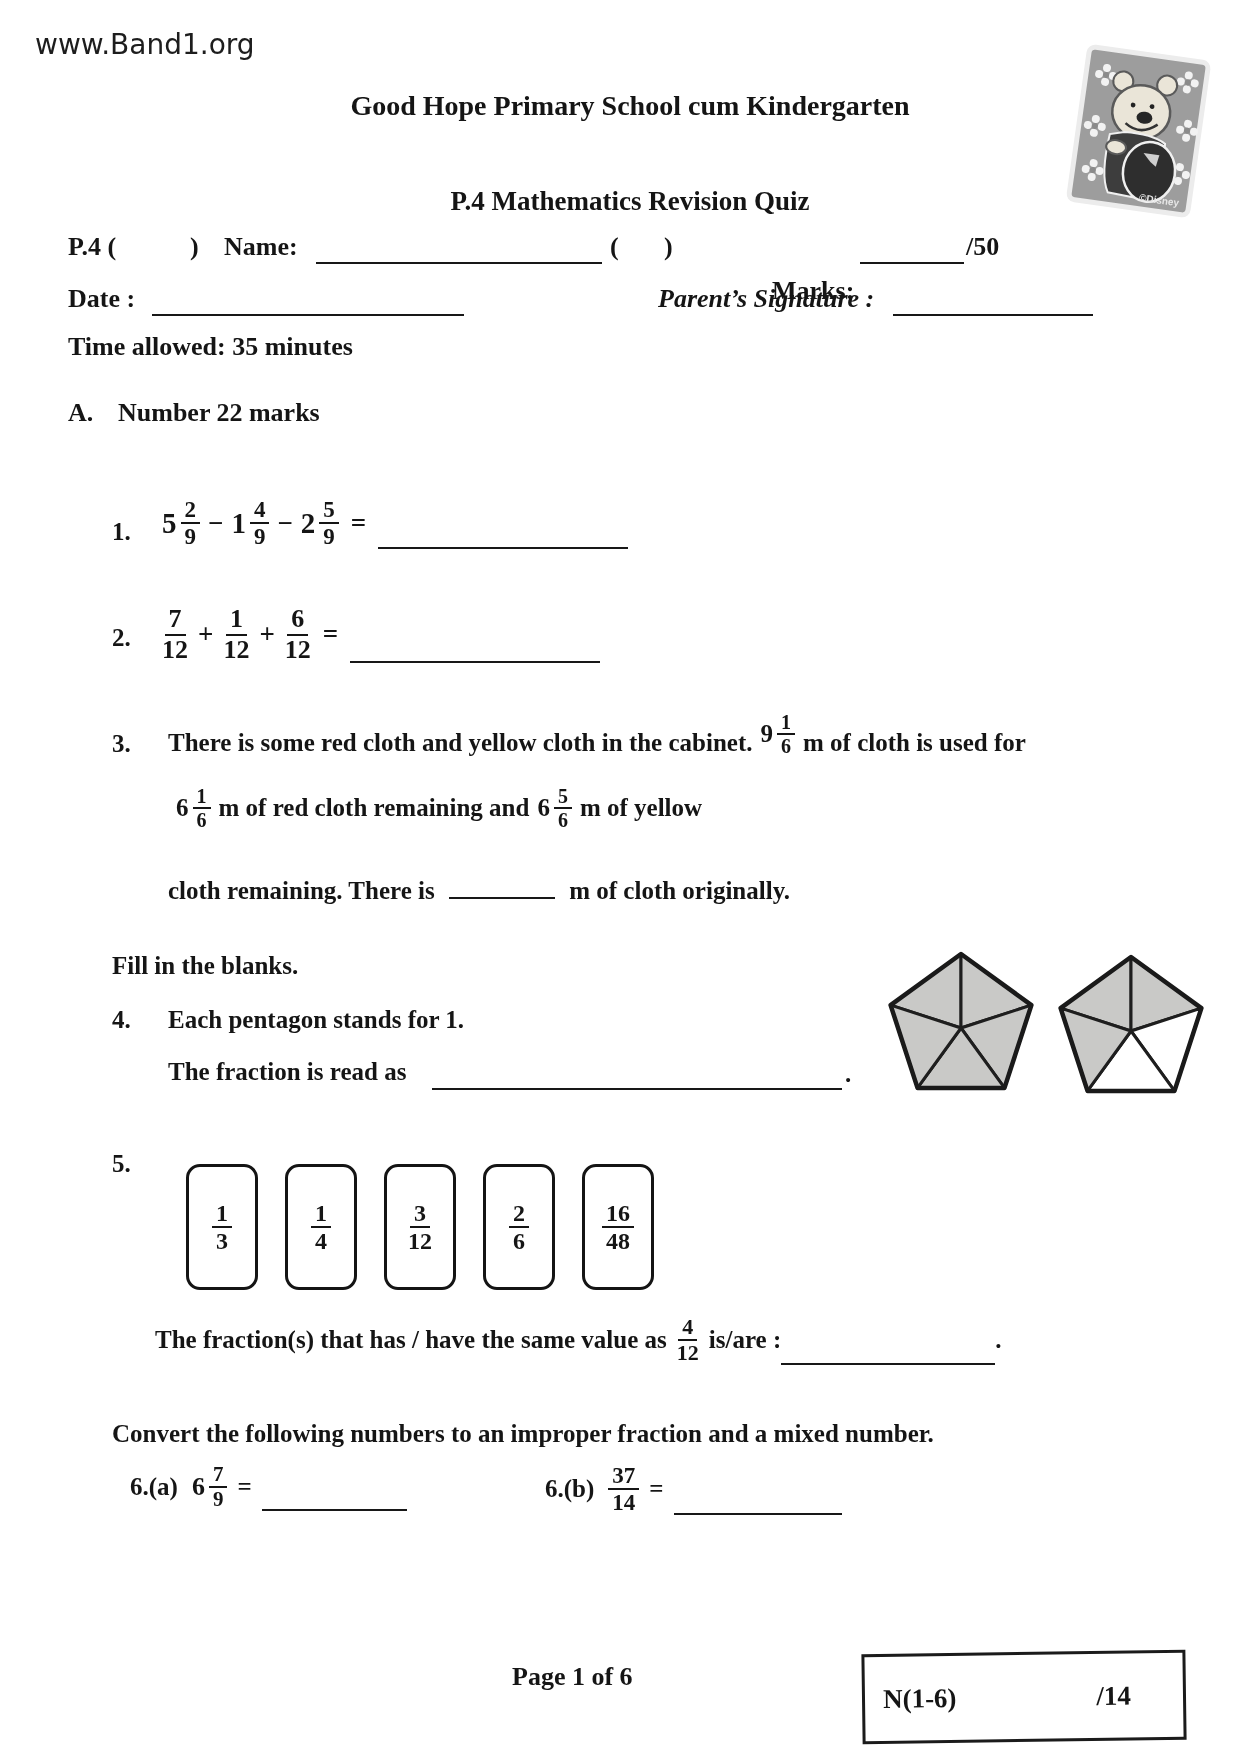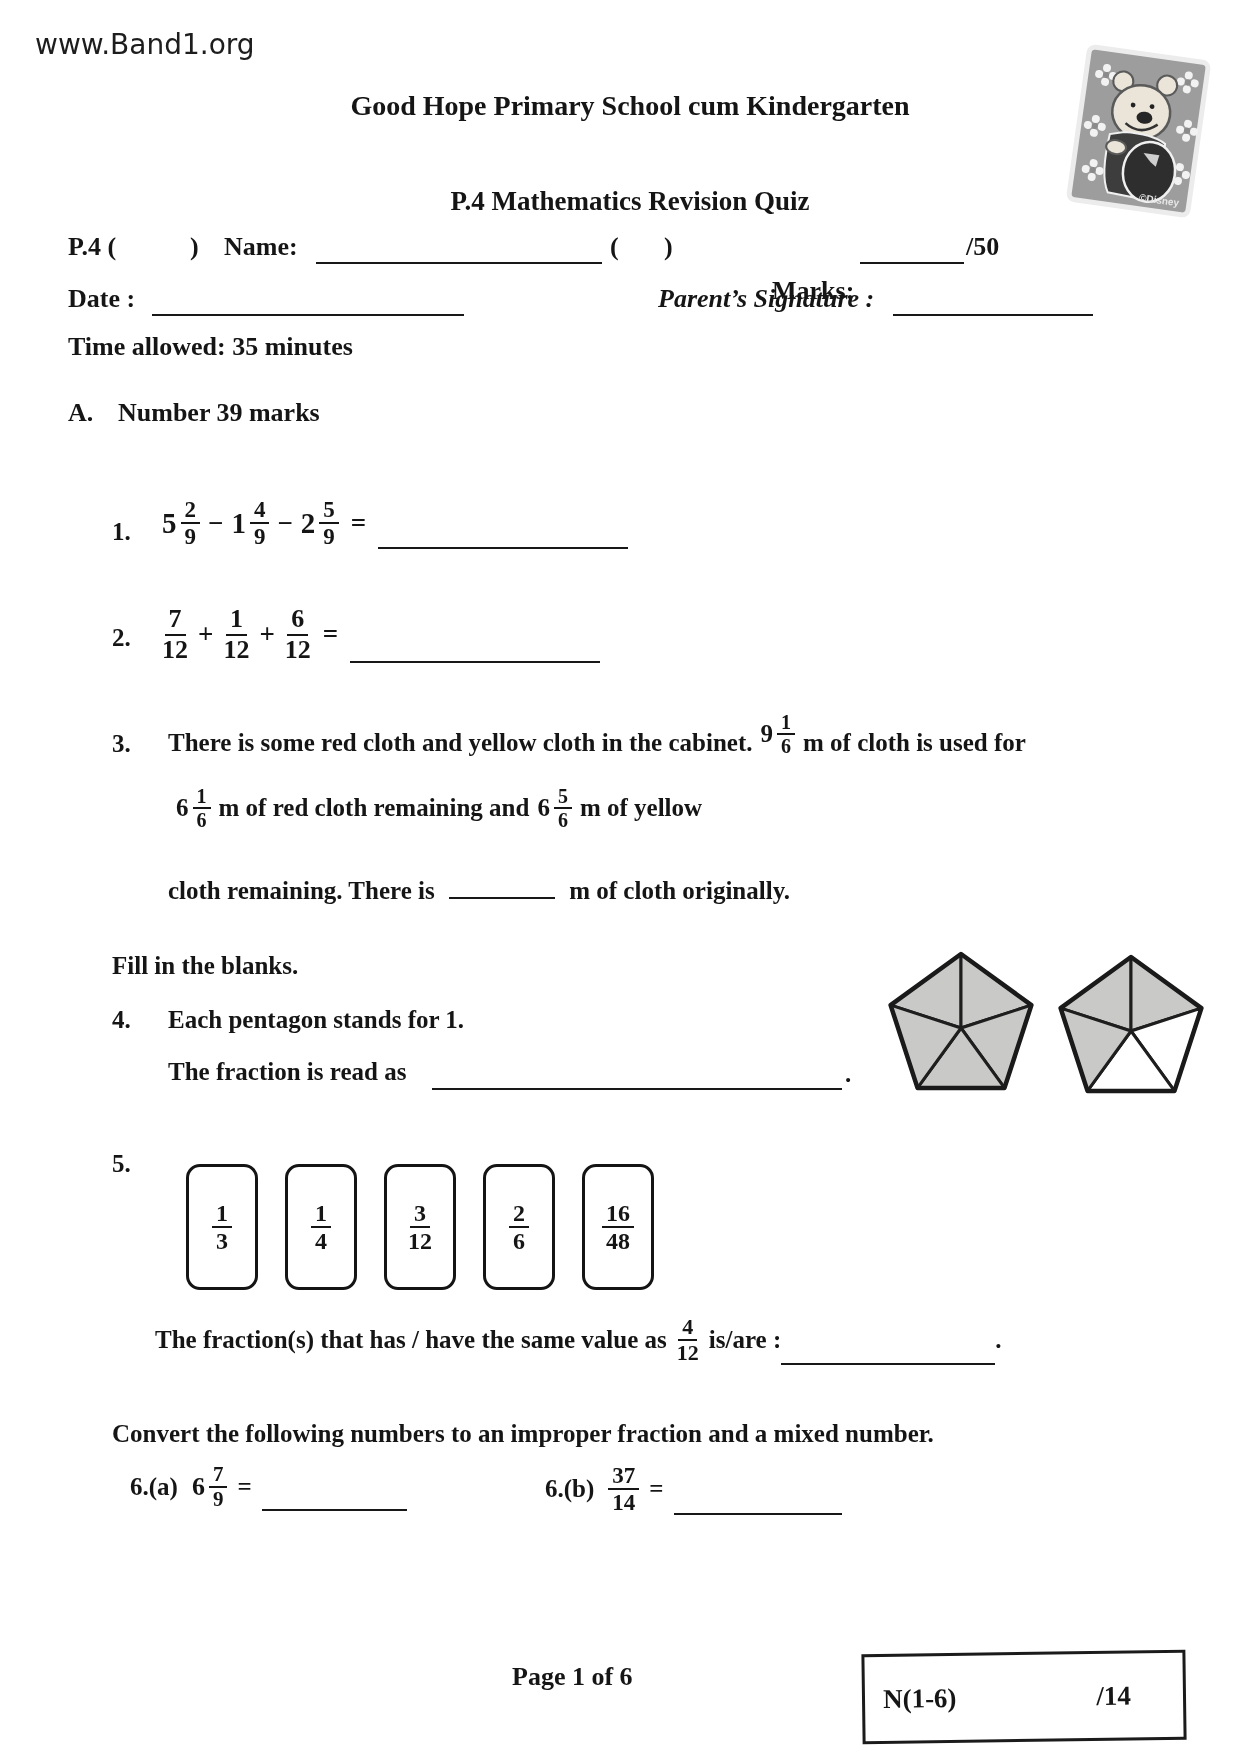--- a/index.html
+++ b/index.html
@@ -133,21 +133,21 @@
   <div class="abs txt26" style="left:966px; top:232px;">/50</div>
 
   <div class="abs txt26" style="left:68px; top:284px;">Date :</div>
   <div class="ublank" style="left:152px; top:314px; width:312px;"></div>
   <div class="abs txt26" style="left:658px; top:284px;font-style:italic;">Parent’s Signature :</div>
   <div class="ublank" style="left:893px; top:314px; width:200px;"></div>
 
   <div class="abs txt26" style="left:68px; top:332px;">Time allowed: 35 minutes</div>
 
   <div class="abs txt26" style="left:68px; top:398px;">A.</div>
-  <div class="abs txt26" style="left:118px; top:398px;">Number 39 marks</div>
+  <div class="abs txt26" style="left:118px; top:398px;">Number 22 marks</div>
 
 
   <div class="abs qno" style="left:112px; top:518px;">1.</div>
   <div class="abs eqrow" style="left:162px; top:498px; font-size:23px;">
     <span class="mixed">
       <span style="font-size:29px;">5</span>
       <span class="frac">
           <span class="num">2</span>
           <span class="den">9</span>
         </span>

